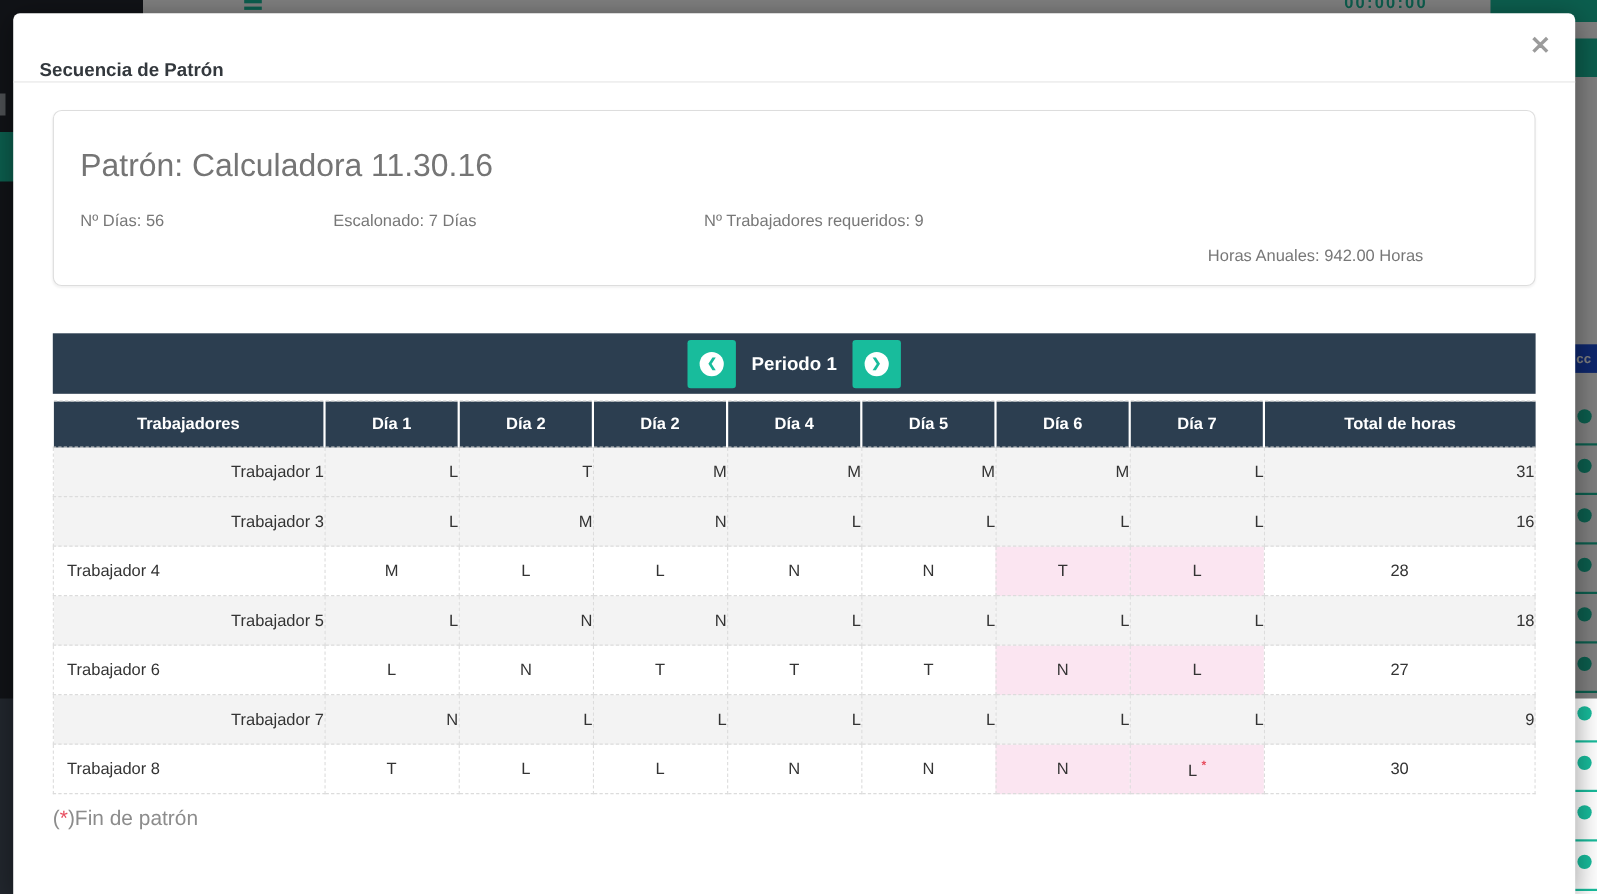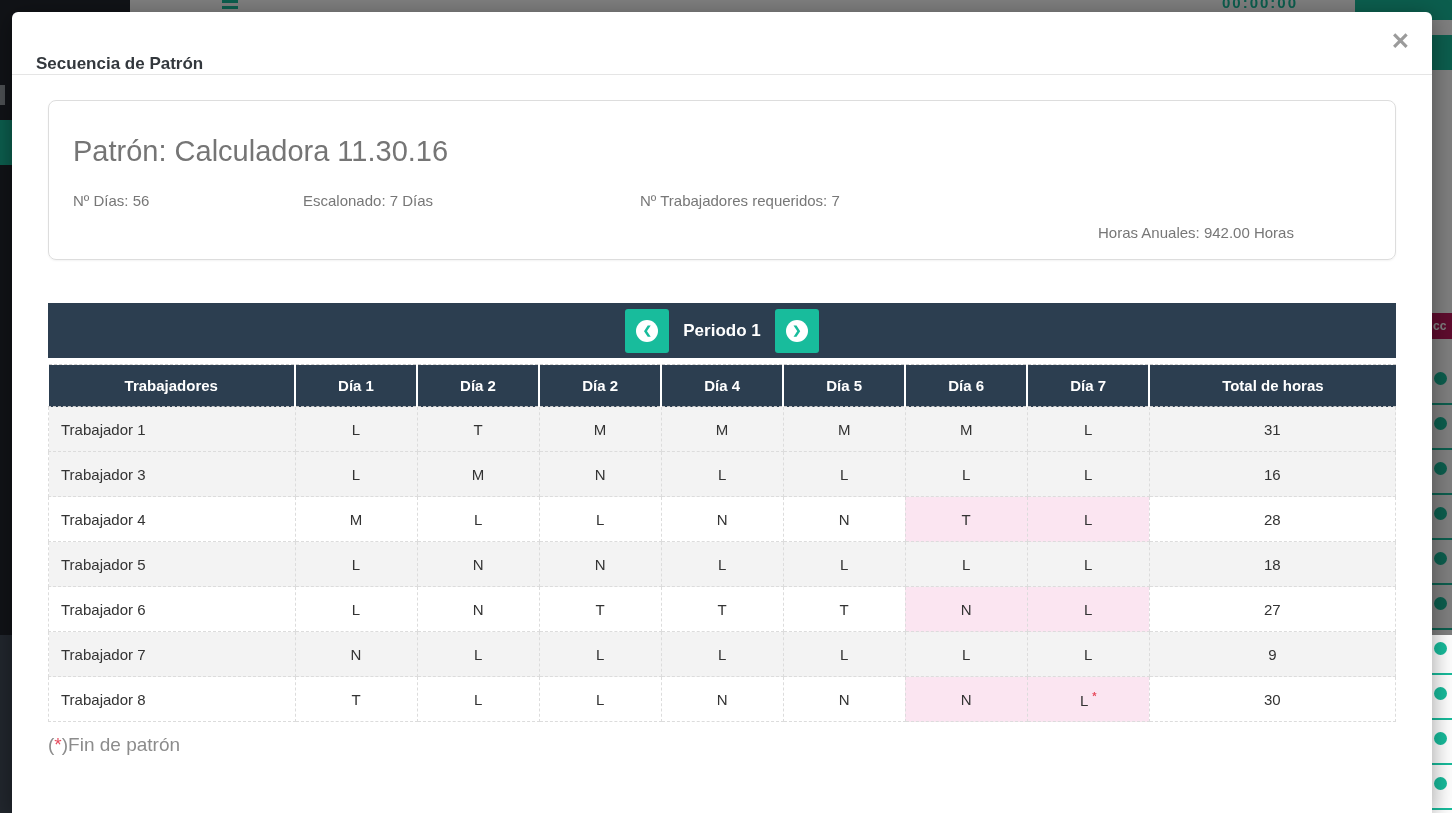--- a/index.html
+++ b/index.html
@@ -9,21 +9,21 @@
   
   .bg-app { position:absolute; inset:0; background:#fff; }
   .bg-sidebar { position:absolute; left:0; top:0; width:130px; height:813px; background:#22272e; }
   .bg-sidebar-notch { position:absolute; left:0; top:85px; width:5px; height:20px; background:#9aa0a6; }
   .bg-sidebar-active { position:absolute; left:0; top:120px; width:130px; height:45px; background:#18bc9c; }
   .bg-menu-icon { position:absolute; left:222px; top:0; width:16px; height:9px; border-top:3px solid #18bc9c; border-bottom:3px solid #18bc9c; }
   .bg-timer { position:absolute; left:1222px; top:-6px; color:#18bc9c; font-size:15px; font-weight:bold; letter-spacing:2px; }
   .bg-green-block-top { position:absolute; left:1355px; top:0; width:97px; height:20px; background:#18bc9c; }
   .bg-green-block-2 { position:absolute; left:1432px; top:35px; width:20px; height:35px; background:#18bc9c; }
   .bg-part-text { position:absolute; left:1433px; top:108px; color:#cfcfcf; font-size:13px;padding-left:20px; }
-  .bg-cc-header { position:absolute; left:1430px; top:313px; width:22px; height:26px; background:#be185d; color:#fff; font-weight:bold; font-size:12px; line-height:26px; padding-left:3px; }
+  .bg-cc-header { position:absolute; left:1430px; top:313px; width:22px; height:26px; background:#1d4ed8; color:#fff; font-weight:bold; font-size:12px; line-height:26px; padding-left:3px; }
   .bg-row-circle { position:absolute; width:13px; height:13px; border-radius:50%; background:#18bc9c; }
   .bg-row-line { position:absolute; left:1432px; width:20px; height:2px; background:#18bc9c; }
 
   .overlay { position:absolute; inset:0; background:rgba(0,0,0,0.5); }
 
   
   .modal { position:absolute; left:12px; top:12px; width:1420px; height:801px; background:#fff; border-radius:6px 6px 0 0; box-shadow:0 5px 25px rgba(0,0,0,0.4); }
   .modal-header { position:relative; height:63px; border-bottom:1px solid #e5e5e5; display:flex; align-items:flex-end; padding:0 24px; }
   .modal-title { font-size:17px; font-weight:bold; color:#33383d; }
   .modal-close { position:absolute; right:22px; top:18px; background:none; border:none; cursor:pointer; font-size:23px; font-weight:900; color:#9b9b9b; line-height:1; }
@@ -39,21 +39,21 @@
   .period-bar { margin-top:43px; height:55px; background:#2c3e50; display:flex; align-items:center; justify-content:center; gap:14px; }
   .period-label { color:#fff; font-size:17px; font-weight:bold; }
   .nav-btn { width:44px; height:44px; background:#18bc9c; border:none; border-radius:3px; display:flex; align-items:center; justify-content:center; cursor:pointer; }
   .nav-circle { width:22px; height:22px; background:#fff; border-radius:50%; display:flex; align-items:center; justify-content:center; color:#18bc9c; font-size:11px; font-weight:bold; }
 
   
   table { width:100%; border-collapse:collapse; table-layout:fixed; margin-top:6px; border-top:1px dashed #ccc; }
   thead th { background:#2c3e50; color:#fff; font-size:15px; font-weight:bold; height:42px; border-left:2px solid #fff; border-bottom:1px dashed #ccc; }
   thead th:first-child { border-left:none; }
   tbody td { height:45px; text-align:center; font-size:15px; color:#333; border:1px dashed #dcdcdc; background:#fff; }
-  tbody tr.striped td { background:#f3f3f3; }
+  tbody tr.striped td { background:#f3f3f3;text-align:right; }
   tbody td.worker-cell { text-align:left; padding-left:12px; }
   tbody td.pink { background:#fbe5f1; }
   sup.fin-marker { color:#e74c5e; font-size:11px; margin-left:4px; font-weight:bold; }
 
   .footnote { margin-top:12px; font-size:19px; color:#8c8c8c; }
   .footnote .star { color:#e74c5e; }
 </style>
 </head>
 <body>
 
@@ -102,21 +102,21 @@
       <button class="modal-close">✕</button>
     </div>
 
     <div class="modal-body">
 
       <div class="pattern-card">
         <div class="pattern-title">Patrón: Calculadora 11.30.16</div>
         <div class="pattern-info-row">
           <span class="pi-1">Nº Días: 56</span>
           <span class="pi-2">Escalonado: 7 Días</span>
-          <span class="pi-3">Nº Trabajadores requeridos: 7</span>
+          <span class="pi-3">Nº Trabajadores requeridos: 9</span>
           <span class="pi-4">Horas Anuales: 942.00 Horas</span>
         </div>
       </div>
 
       <div class="period-bar">
         <button class="nav-btn">
           <span class="nav-circle">❮</span>
         </button>
         <span class="period-label">Periodo 1</span>
         <button class="nav-btn">

